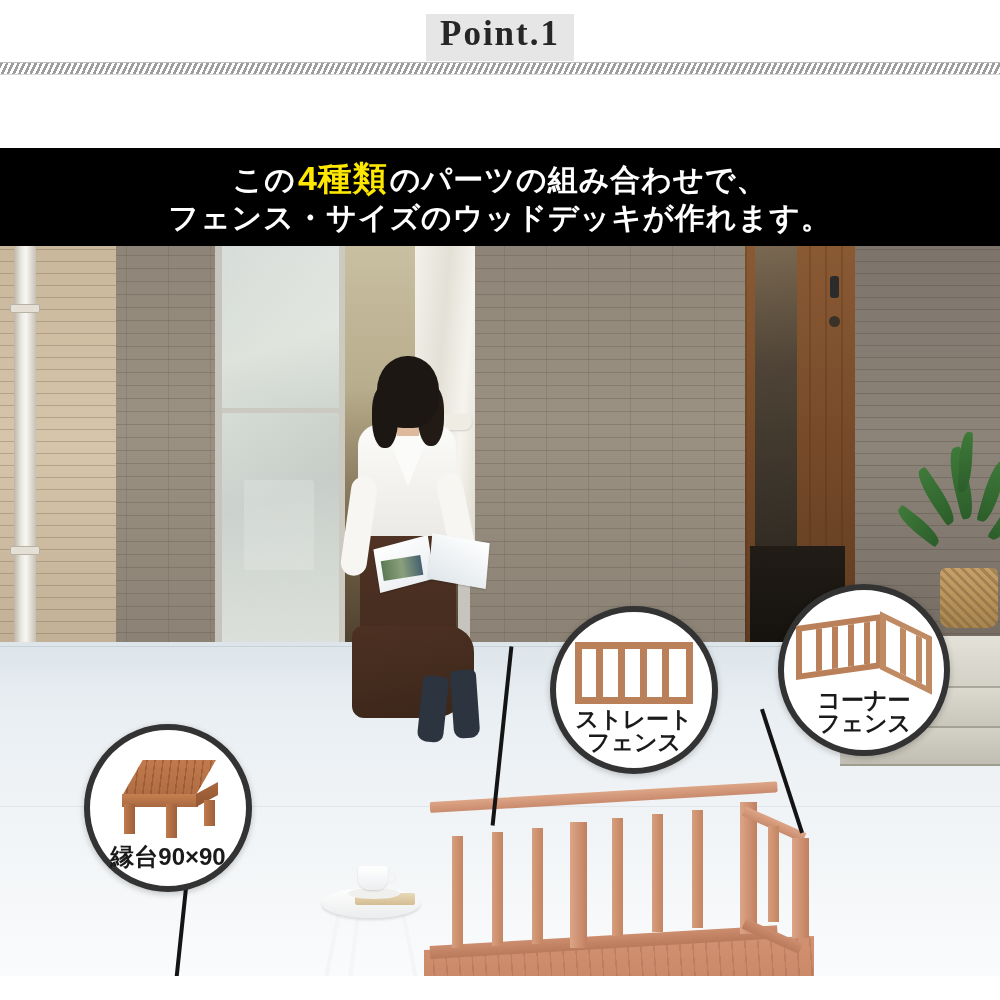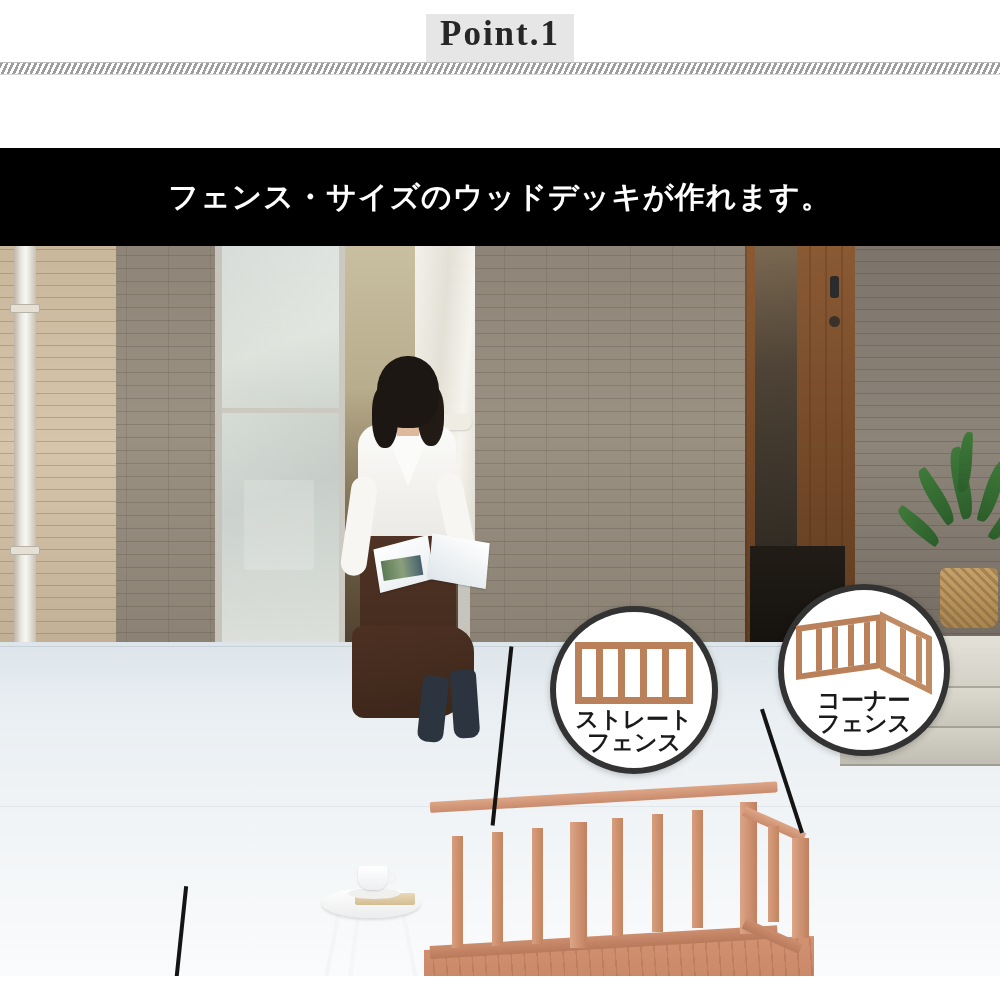--- a/index.html
+++ b/index.html
@@ -8,21 +8,21 @@
 
   #page { position:relative; width:1000px; height:1000px; background:#ffffff; }
 
   
   .point-band { position:absolute; left:0; top:0; width:1000px; height:62px; background:#fff; }
   .point-chip {
     position:absolute; left:50%; top:14px; transform:translateX(-50%);
     background:#e6e6e6; color:#262626;
     font-family:"Liberation Serif","DejaVu Serif",serif;
     font-size:35px; font-weight:700; letter-spacing:2px;
-    padding:2px 14px 20px 14px; line-height:1.05; white-space:nowrap;
+    padding:2px 14px 8px 14px; line-height:1.05; white-space:nowrap;
   }
   .stripe-rule {
     position:absolute; left:0; top:62px; width:1000px; height:13px;
     background-color:#ffffff;
     background-image:repeating-linear-gradient(115deg,
         #9d9d9d 0px, #9d9d9d 2.6px, #ffffff 2.6px, #ffffff 5.2px);
     border-top:1px solid #bdbdbd; border-bottom:1px solid #d8d8d8;
   }
   .headline {
     position:absolute; left:0; top:78px; width:1000px; height:70px;
@@ -236,20 +236,21 @@
 
 <div id="page">
 
   <div class="point-band">
     <div class="point-chip">Point.1</div>
   </div>
   <div class="stripe-rule"></div>
 
 
   <div class="black-banner">
+    <div class="bb-line"><span>この</span><span class="bb-hl">4種類</span><span>のパーツの組み合わせで、</span></div>
     <div class="bb-line">フェンス・サイズのウッドデッキが作れます。</div>
   </div>
 
   <div class="photo">
 
     <div class="wall"></div>
     <div class="wall-right"></div>
     <div class="wall-left"></div>
     <div class="downpipe"></div>
     <div class="pipe-band" style="top:58px"></div>
@@ -337,20 +338,31 @@
     <div class="book-tray"></div>
     <div class="saucer"></div>
     <div class="cup"></div>
     <div class="cup-handle"></div>
 
     <div class="cable" style="left:178px;top:640px;width:4px;height:118px;transform:rotate(6deg)"></div>
 
     <div class="cable" style="left:500px;top:400px;width:4px;height:180px;transform:rotate(6deg)"></div>
     <div class="cable" style="left:780px;top:460px;width:4px;height:130px;transform:rotate(-18deg)"></div>
 
+    <div class="callout" id="callout-bench">
+      <div class="bench">
+        <div class="bench-topface"></div>
+        <div class="bench-front"></div>
+        <div class="bench-side"></div>
+        <div class="bench-leg" style="left:20px;top:44px;width:11px;height:30px"></div>
+        <div class="bench-leg" style="left:62px;top:44px;width:11px;height:34px"></div>
+        <div class="bench-leg" style="left:100px;top:40px;width:11px;height:26px"></div>
+      </div>
+      <div class="callout-label">縁台90×90</div>
+    </div>
 
     <div class="callout" id="callout-straight">
       <div class="fence-frame">
         <div class="fence-bal" style="left:14px"></div>
         <div class="fence-bal" style="left:36px"></div>
         <div class="fence-bal" style="left:58px"></div>
         <div class="fence-bal" style="left:80px"></div>
       </div>
       <div class="callout-label">
         <div>ストレート</div>

